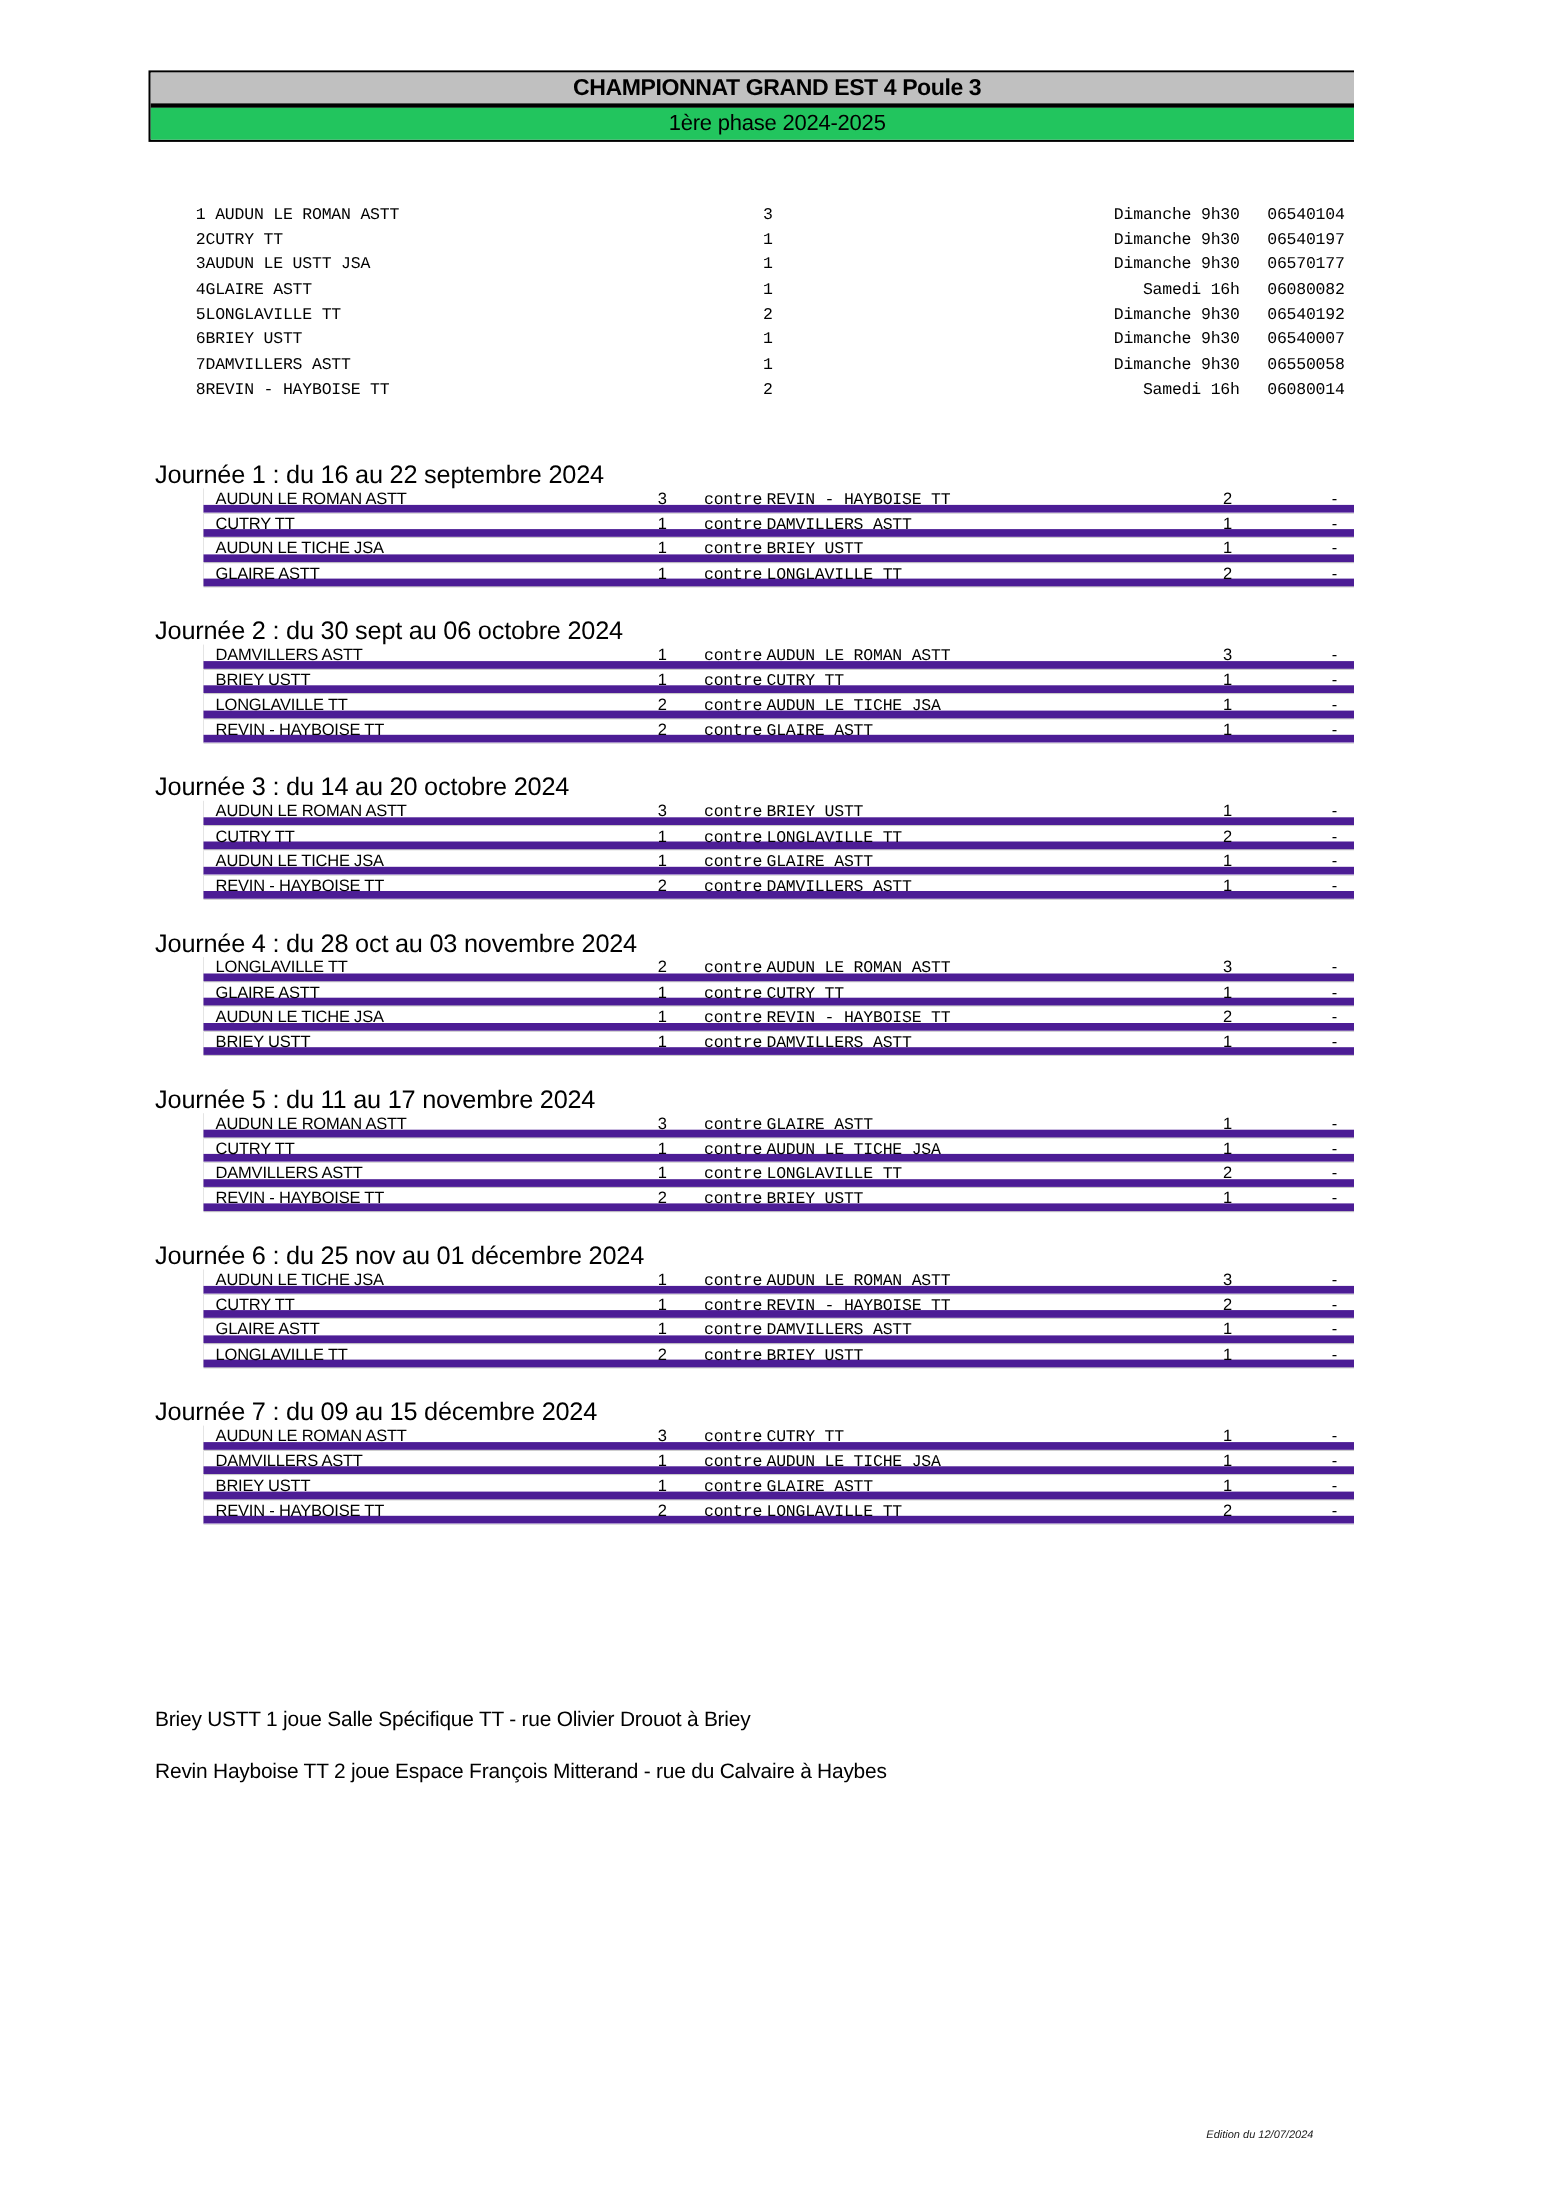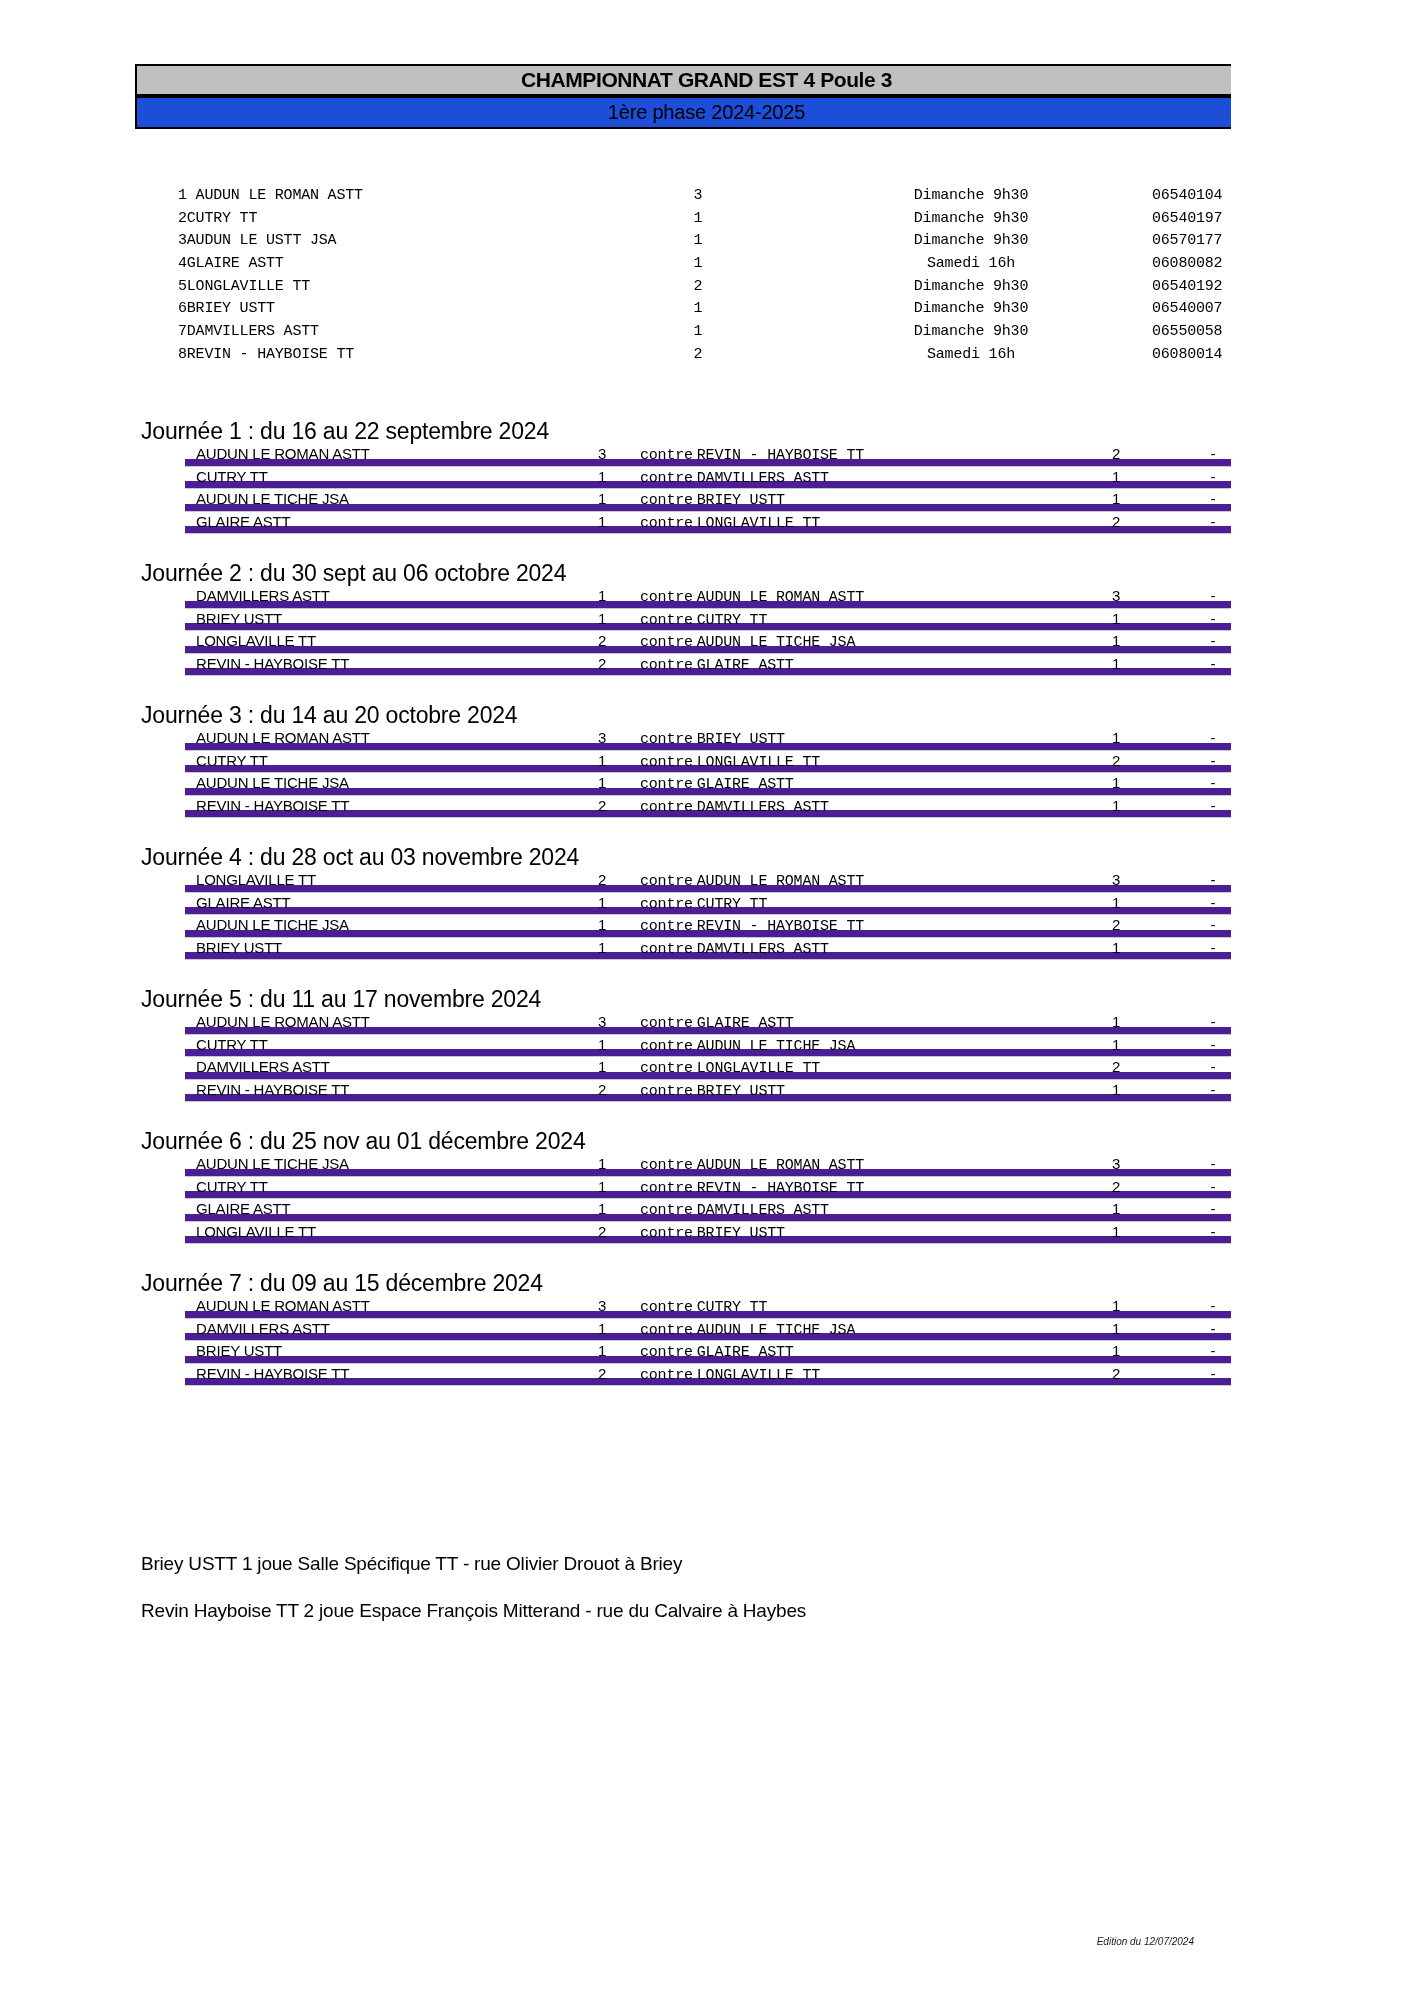--- a/index.html
+++ b/index.html
@@ -32,42 +32,42 @@
     background: #c0c0c0;
     border-bottom: 4px solid #000;
     text-align: center;
     font-weight: bold;
     font-size: 21px;
     letter-spacing: -0.4px;
   }
   .subtitle-row {
     height: 29px;
     line-height: 29px;
-    background: #1d4ed8;
+    background: #22c55e;
     text-align: center;
     font-size: 20px;
   }
 
   
   .teams {
     position: absolute;
     left: 178px;
     top: 187px;
     width: 1110px;
   }
   .team-row {
     position: relative;
     height: 22.7px;
     font-size: 15px;
     font-family: Liberation Mono, monospace;
   }
   .team-row span { position: absolute; top: 0; white-space: nowrap; }
   .t-label { left: 0; }
   .t-count { left: 500px; width: 40px; text-align: center; }
-  .t-day   { left: 668px; width: 250px; text-align: center; }
+  .t-day   { left: 699px; width: 250px; text-align: right; }
   .t-code  { left: 974px; }
 
   
   .journees {
     position: absolute;
     left: 141px;
     top: 418px;
     width: 1150px;
   }
   .journee { margin-bottom: 27px; }

